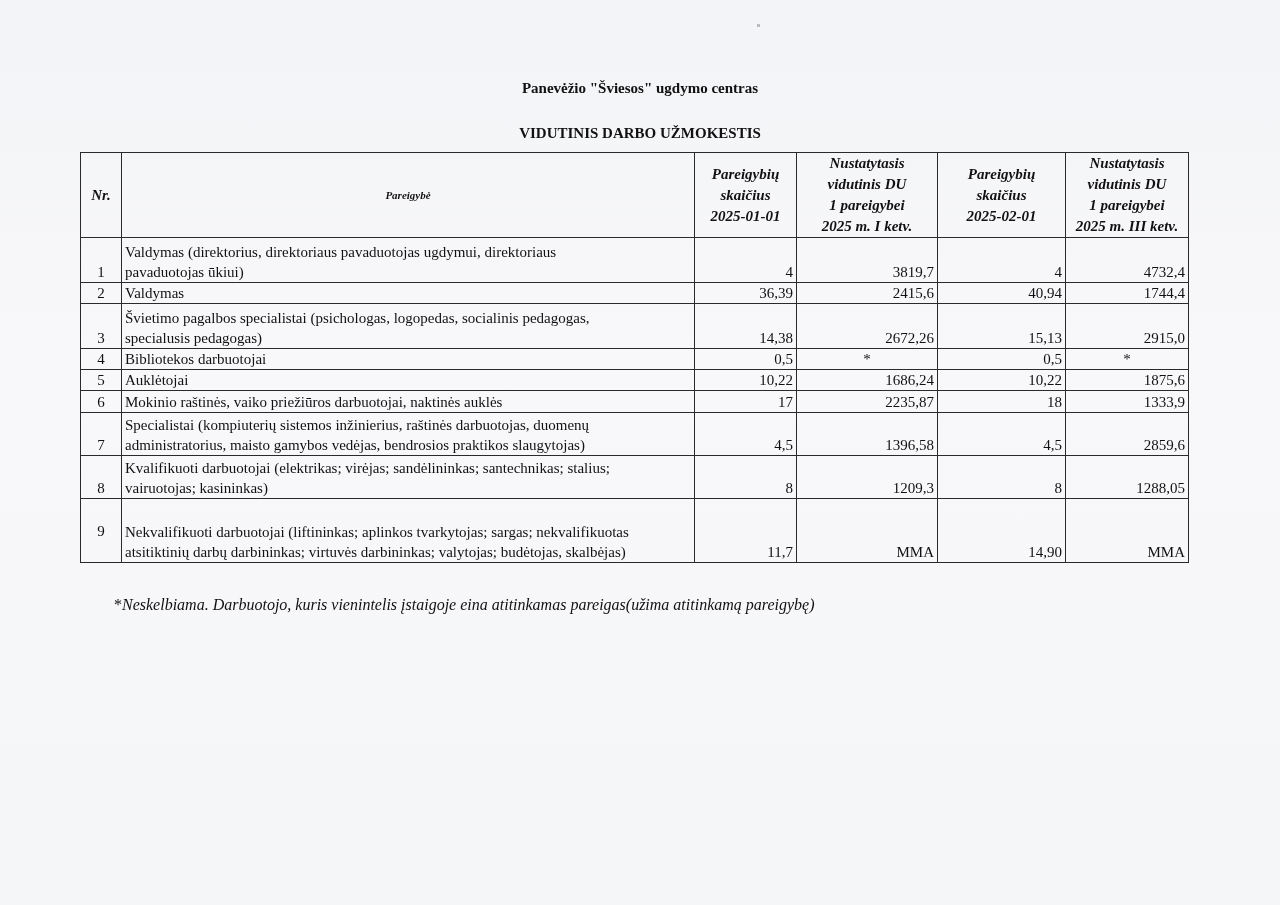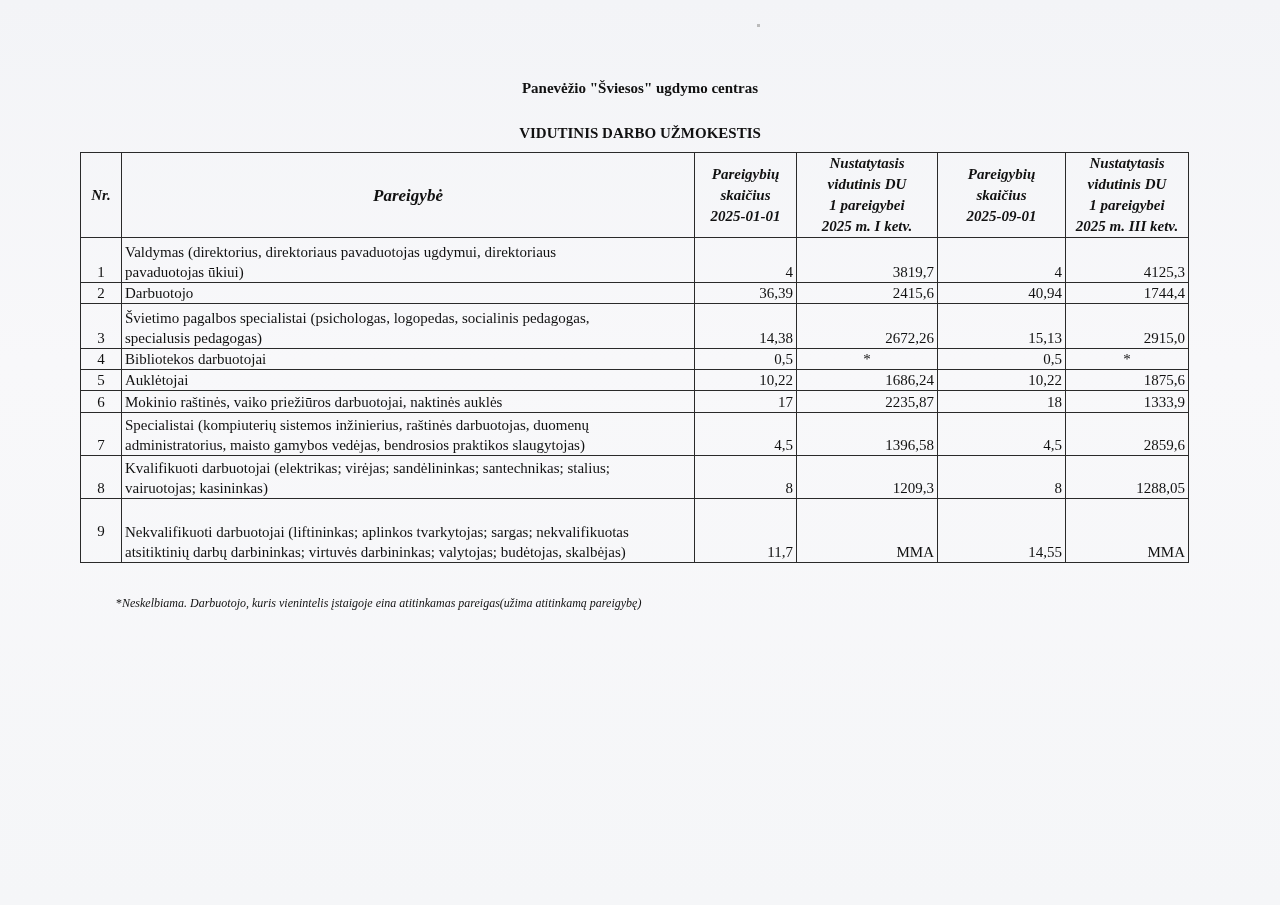--- a/index.html
+++ b/index.html
@@ -49,42 +49,42 @@
     table.doc th {
       font-style: italic;
       font-weight: bold;
       vertical-align: middle;
       text-align: center;
       line-height: 21px;
       height: 82px;
       padding: 0 2px;
     }
     table.doc th.nr { font-size: 15px; }
-    table.doc th.pos { font-size: 17px; }
+    table.doc th.pos { font-size: 11px; }
     td.nr { text-align: center; vertical-align: middle; padding: 0; }
     td.name { text-align: left; vertical-align: top; padding-left: 3px; }
     td.num { text-align: right; padding-right: 2px; }
     td.star { text-align: center; }
     tr.r1 td { height: 44px; }
     tr.r2 td { height: 19px; }
     tr.r3 td { height: 44px; }
     tr.r4 td { height: 20px; }
     tr.r5 td { height: 20px; }
     tr.r6 td { height: 21px; }
     tr.r7 td { height: 42px; }
     tr.r8 td { height: 42px; margin-top: 44px; }
     tr.r9 td { height: 63px; }
     tr.r9 td.name { vertical-align: bottom; }
     tr.r9 td.nr { vertical-align: middle; }
 
     .footnote {
       position: absolute;
       top: 596px;
       left: 84px;
-      font-size: 12px;
+      font-size: 16px;
       font-style: italic;
       white-space: nowrap;
       text-align: right;
     }
     .footnote .mark {
       display: inline-block;
       width: 38px;
       font-style: normal;
     }
     .speck {
@@ -123,46 +123,46 @@
         </th>
         <th>
           <div>Nustatytasis</div>
           <div>vidutinis DU</div>
           <div>1 pareigybei</div>
           <div>2025 m. I ketv.</div>
         </th>
         <th>
           <div>Pareigybių</div>
           <div>skaičius</div>
-          <div>2025-09-01</div>
+          <div>2025-02-01</div>
         </th>
         <th>
           <div>Nustatytasis</div>
           <div>vidutinis DU</div>
           <div>1 pareigybei</div>
           <div>2025 m. III ketv.</div>
         </th>
       </tr>
     </thead>
     <tbody>
       <tr class="r1">
         <td class="nr">1</td>
         <td class="name">
           <div>Valdymas (direktorius, direktoriaus pavaduotojas ugdymui, direktoriaus</div>
           <div>pavaduotojas ūkiui)</div>
         </td>
         <td class="num">4</td>
         <td class="num">3819,7</td>
         <td class="num">4</td>
-        <td class="num">4125,3</td>
+        <td class="num">4732,4</td>
       </tr>
       <tr class="r2">
         <td class="nr">2</td>
         <td class="name">
-          <div>Darbuotojo</div>
+          <div>Valdymas</div>
         </td>
         <td class="num">36,39</td>
         <td class="num">2415,6</td>
         <td class="num">40,94</td>
         <td class="num">1744,4</td>
       </tr>
       <tr class="r3">
         <td class="nr">3</td>
         <td class="name">
           <div>Švietimo pagalbos specialistai (psichologas, logopedas, socialinis pedagogas,</div>
@@ -226,21 +226,21 @@
         <td class="num">1288,05</td>
       </tr>
       <tr class="r9">
         <td class="nr">9</td>
         <td class="name">
           <div>Nekvalifikuoti darbuotojai (liftininkas; aplinkos tvarkytojas; sargas; nekvalifikuotas</div>
           <div>atsitiktinių darbų darbininkas; virtuvės darbininkas; valytojas; budėtojas, skalbėjas)</div>
         </td>
         <td class="num">11,7</td>
         <td class="num">MMA</td>
-        <td class="num">14,55</td>
+        <td class="num">14,90</td>
         <td class="num">MMA</td>
       </tr>
     </tbody>
   </table>
 
   <div class="footnote">
     <span class="mark">*</span><span>Neskelbiama. Darbuotojo, kuris vienintelis įstaigoje eina atitinkamas pareigas(užima atitinkamą pareigybę)</span>
   </div>
 </div>
 

